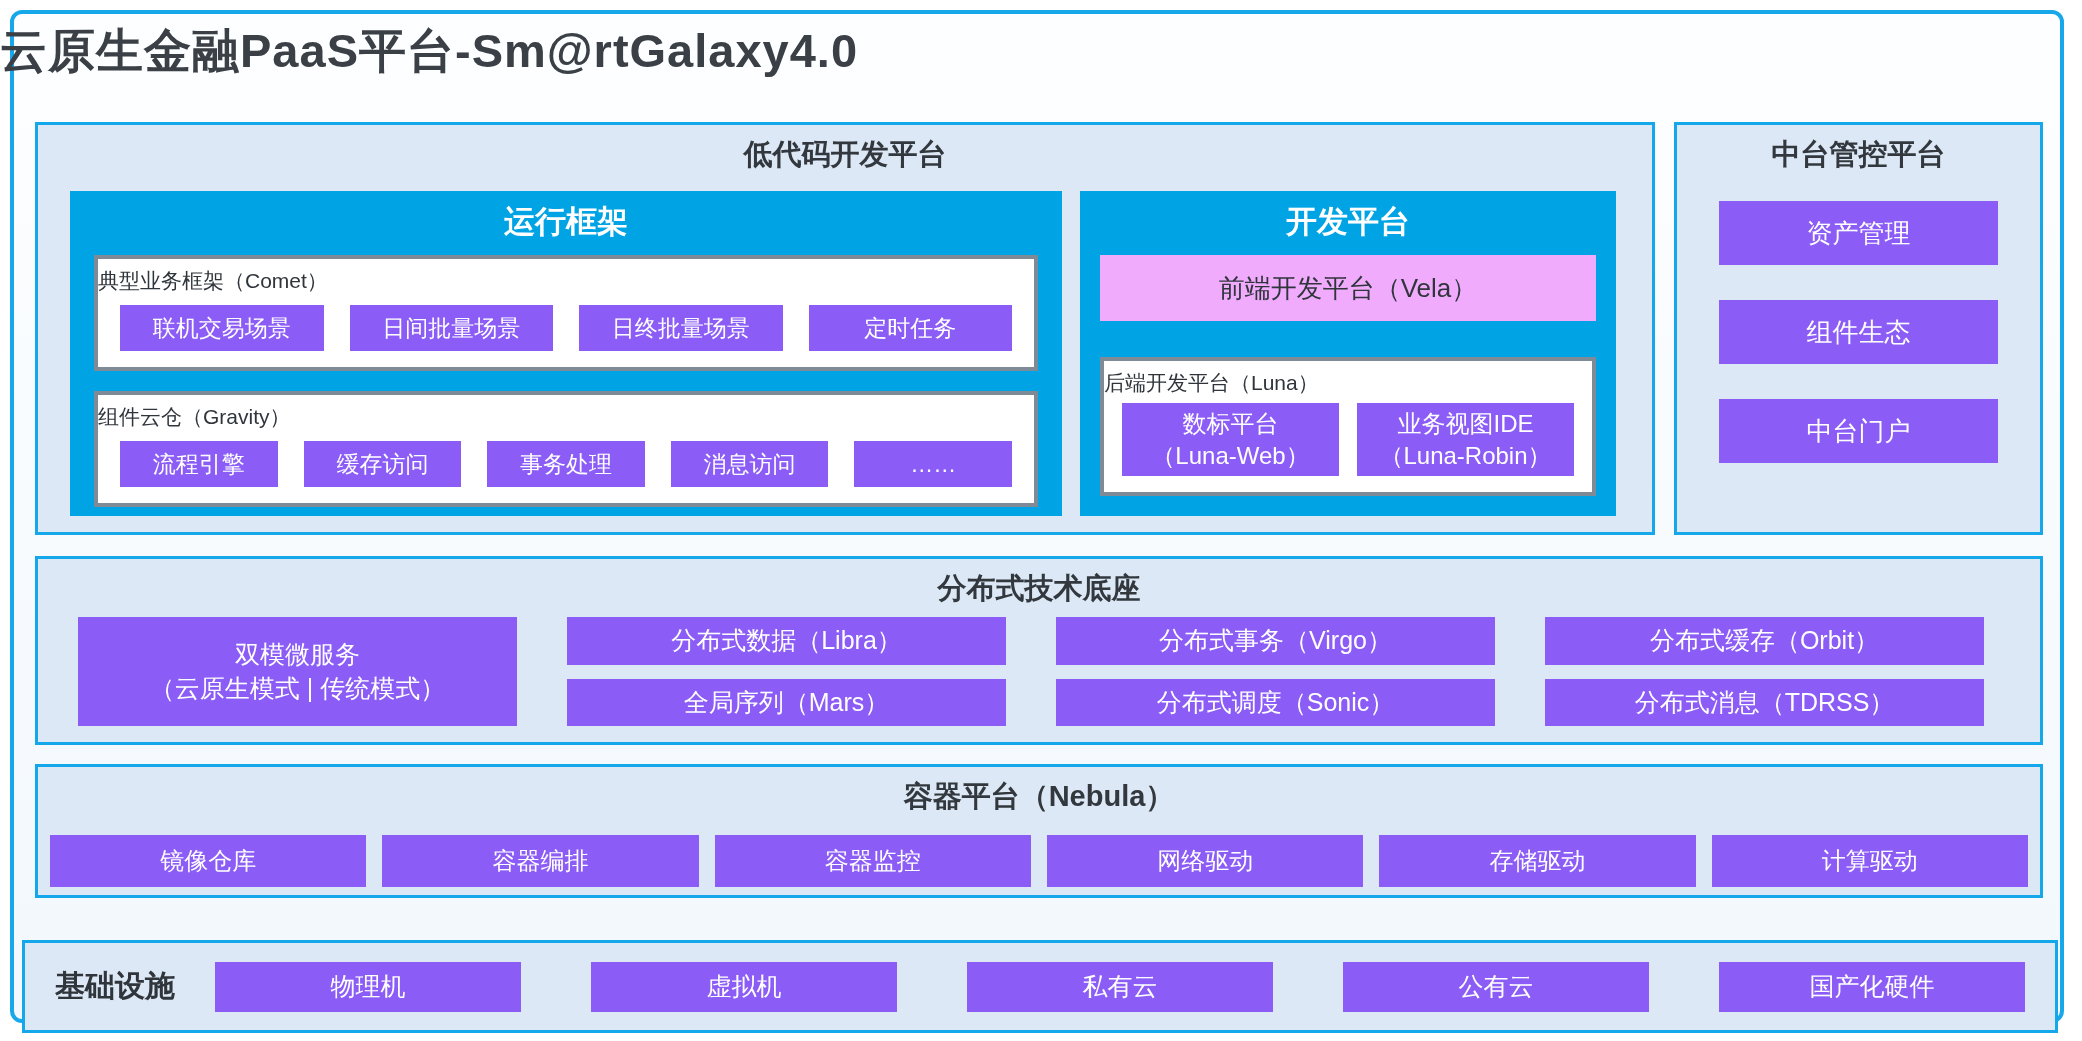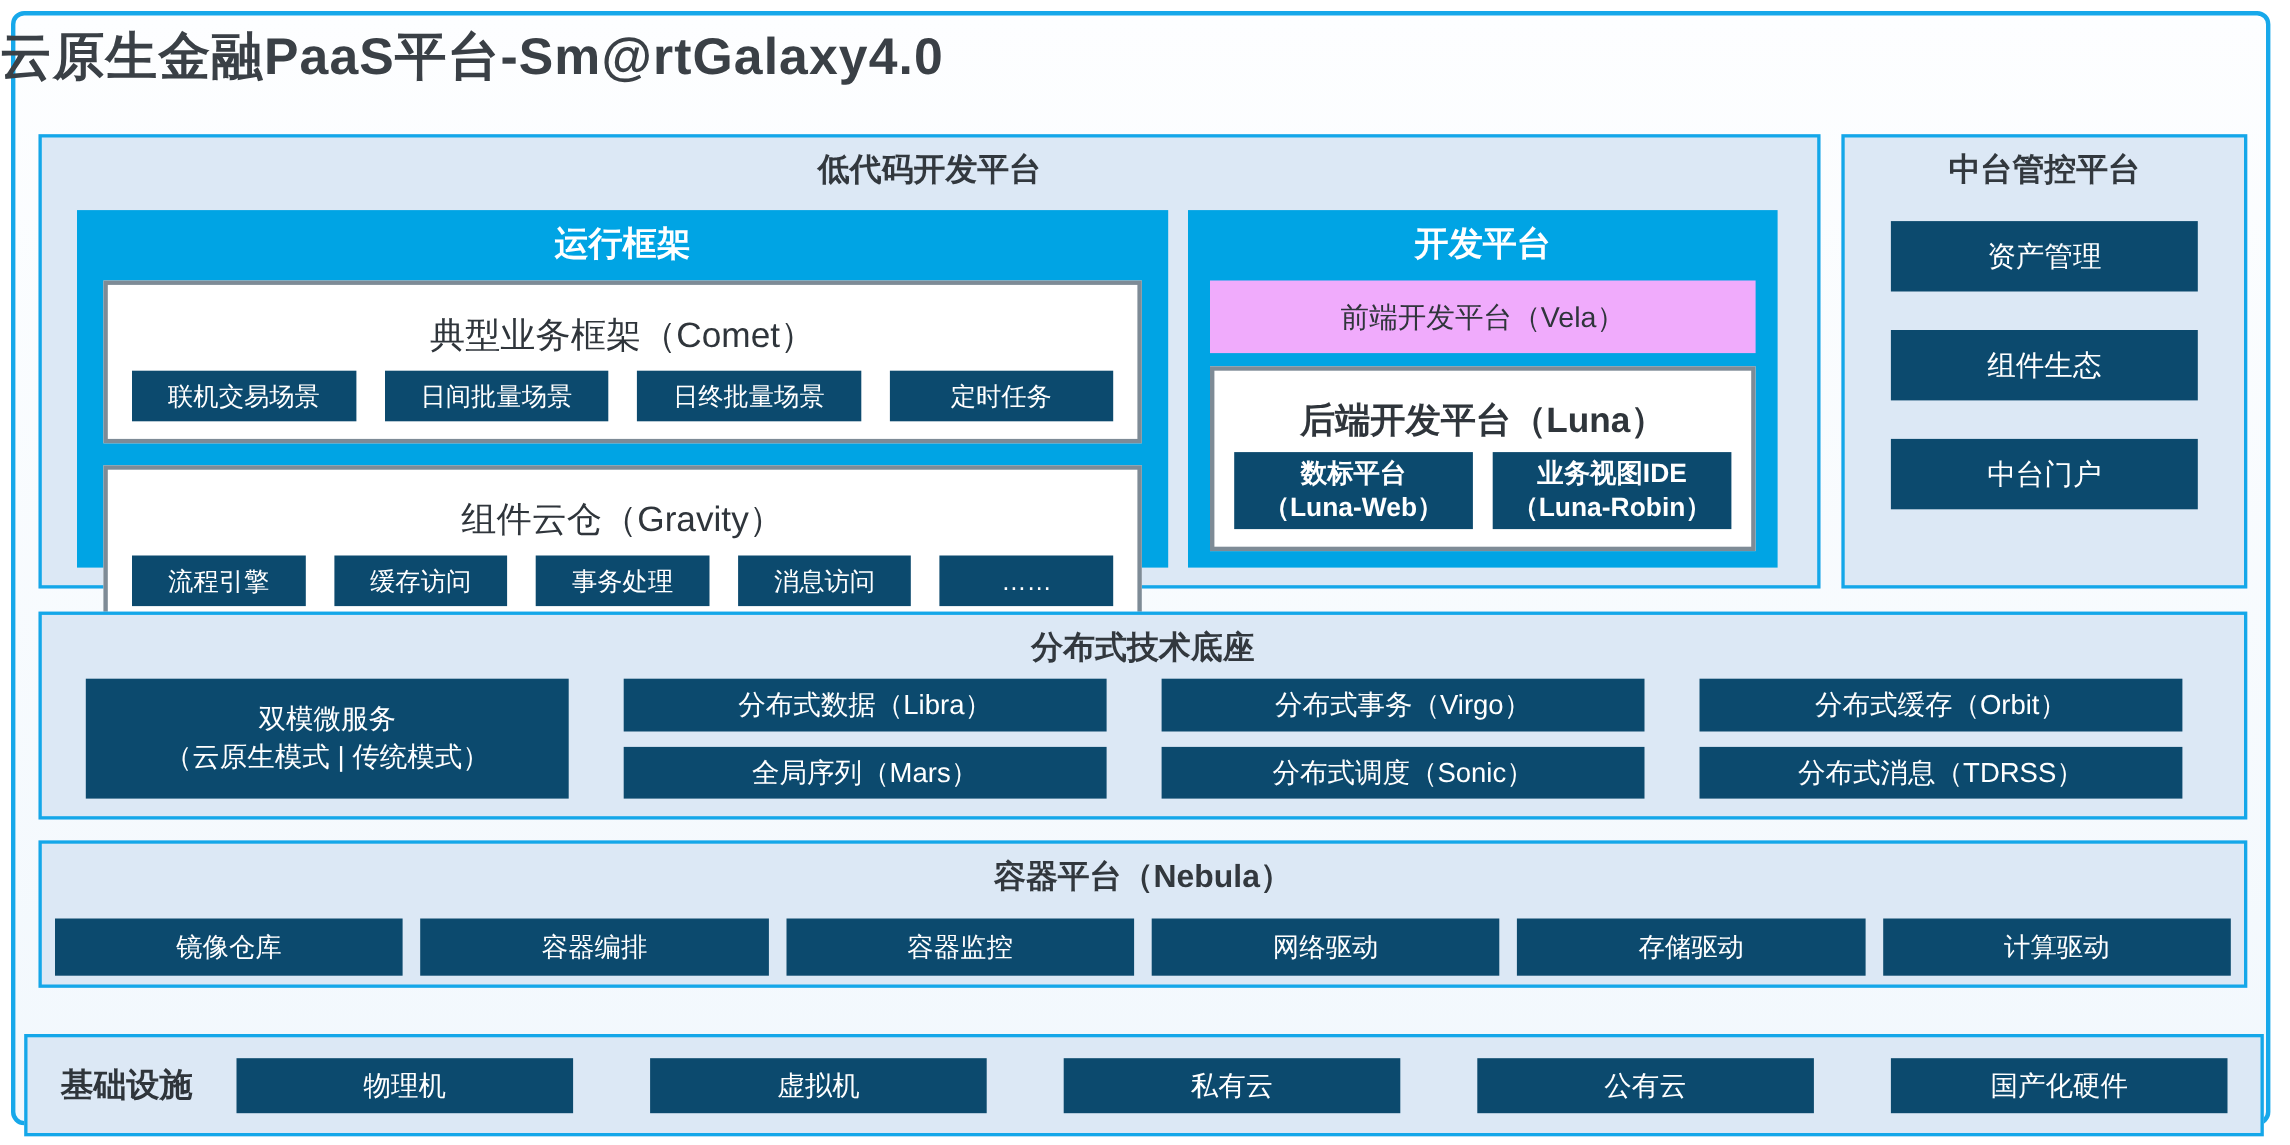--- a/index.html
+++ b/index.html
@@ -72,33 +72,32 @@
   .whitebox {
     background: #ffffff;
     border: 4px solid #7e8b96;
     margin: 0 24px 20px;
     display: flex;
     flex-direction: column;
     flex: 1;
     box-sizing: border-box;
   }
   .wb-title {
-    text-align: center;
-    font-size: 32px;
+    font-size: 21px;
     color: #2f353b;
-    padding: 24px 0 4px;
+    padding: 8px 0 4px;
   }
   .wb-buttons {
     display: flex;
     gap: 26px;
     margin: 6px 22px 16px;
     flex: 1;
   }
   .btn {
-    background: #0c4a6e;
+    background: #8b5cf6;
     color: #ffffff;
     font-size: 23px;
     display: flex;
     align-items: center;
     justify-content: center;
     text-align: center;
     flex: 1;
     min-height: 46px;
     box-sizing: border-box;
   }
@@ -106,21 +105,21 @@
     background: #f0abfc;
     margin: 0 20px;
     height: 66px;
     flex: none;
     display: flex;
     align-items: center;
     justify-content: center;
     font-size: 26px;
     color: #2f353b;
   }
-  .luna-box { margin: 12px 20px 20px; font-weight: bold; }
+  .luna-box { margin: 36px 20px 20px; }
   .btn.two-line { flex-direction: column; line-height: 1.3; font-size: 24px; padding: 4px 4px; }
 
   .mid-buttons {
     display: flex;
     flex-direction: column;
     gap: 35px;
     margin: 26px 42px 0;
   }
   .btn.mid { height: 64px; flex: none; font-size: 26px; }
 

